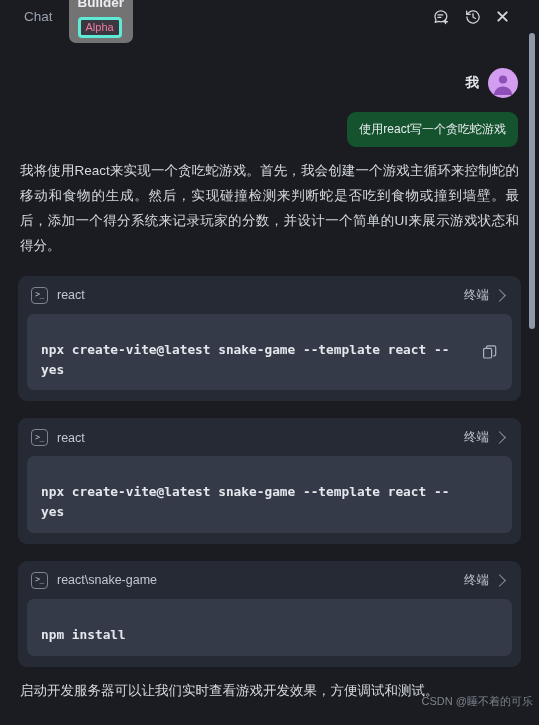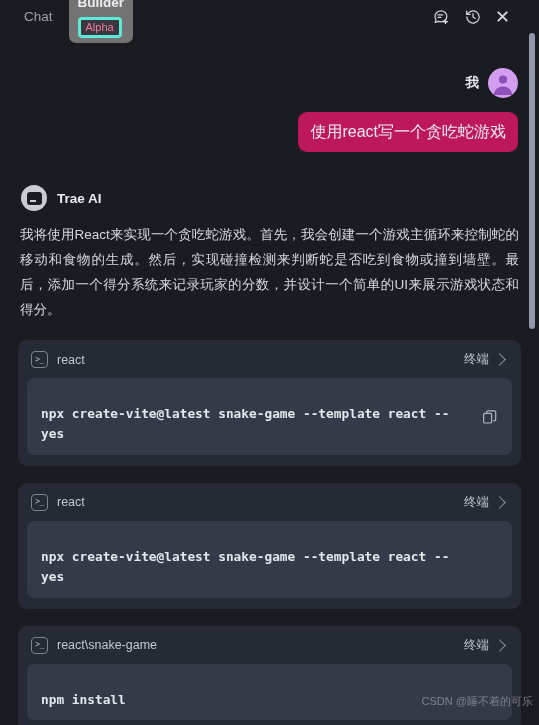--- a/index.html
+++ b/index.html
@@ -129,23 +129,23 @@
     overflow: hidden;
   }
 
   .user-bubble-row {
     display: flex;
     justify-content: flex-end;
     margin-top: 14px;
     padding-right: 3px;
   }
   .user-bubble {
-    background: #be185d;
+    background: #14532d;
     color: #e9ebef;
-    font-size: 16px;
+    font-size: 12px;
     line-height: 1.4;
     border-radius: 9px;
     padding: 9px 12px;
     max-width: 340px;
   }
 
   
   .assist-head {
     display: flex;
     align-items: center;
@@ -329,26 +329,20 @@
         <circle cx="15" cy="11.5" r="4.1" fill="#8e4fb8"></circle>
         <path d="M5.8 27c.5-5.4 4.5-8.5 9.2-8.5s8.7 3.1 9.2 8.5z" fill="#8e4fb8"></path>
       </svg>
     </span>
   </div>
 
   <div class="user-bubble-row">
     <div class="user-bubble">使用react写一个贪吃蛇游戏</div>
   </div>
 
-  <div class="assist-head">
-    <span class="trae-avatar">
-      <span class="trae-inner"></span>
-    </span>
-    <span class="assist-name">Trae AI</span>
-  </div>
 
   <div class="assist-para">我将使用React来实现一个贪吃蛇游戏。首先，我会创建一个游戏主循环来控制蛇的移动和食物的生成。然后，实现碰撞检测来判断蛇是否吃到食物或撞到墙壁。最后，添加一个得分系统来记录玩家的分数，并设计一个简单的UI来展示游戏状态和得分。</div>
 
   <div class="code-card">
     <div class="code-card-head">
       <span class="term-icon">
           <span>&gt;_</span>
         </span>
       <span class="code-lang">react</span>
       <span class="card-spacer"></span>

